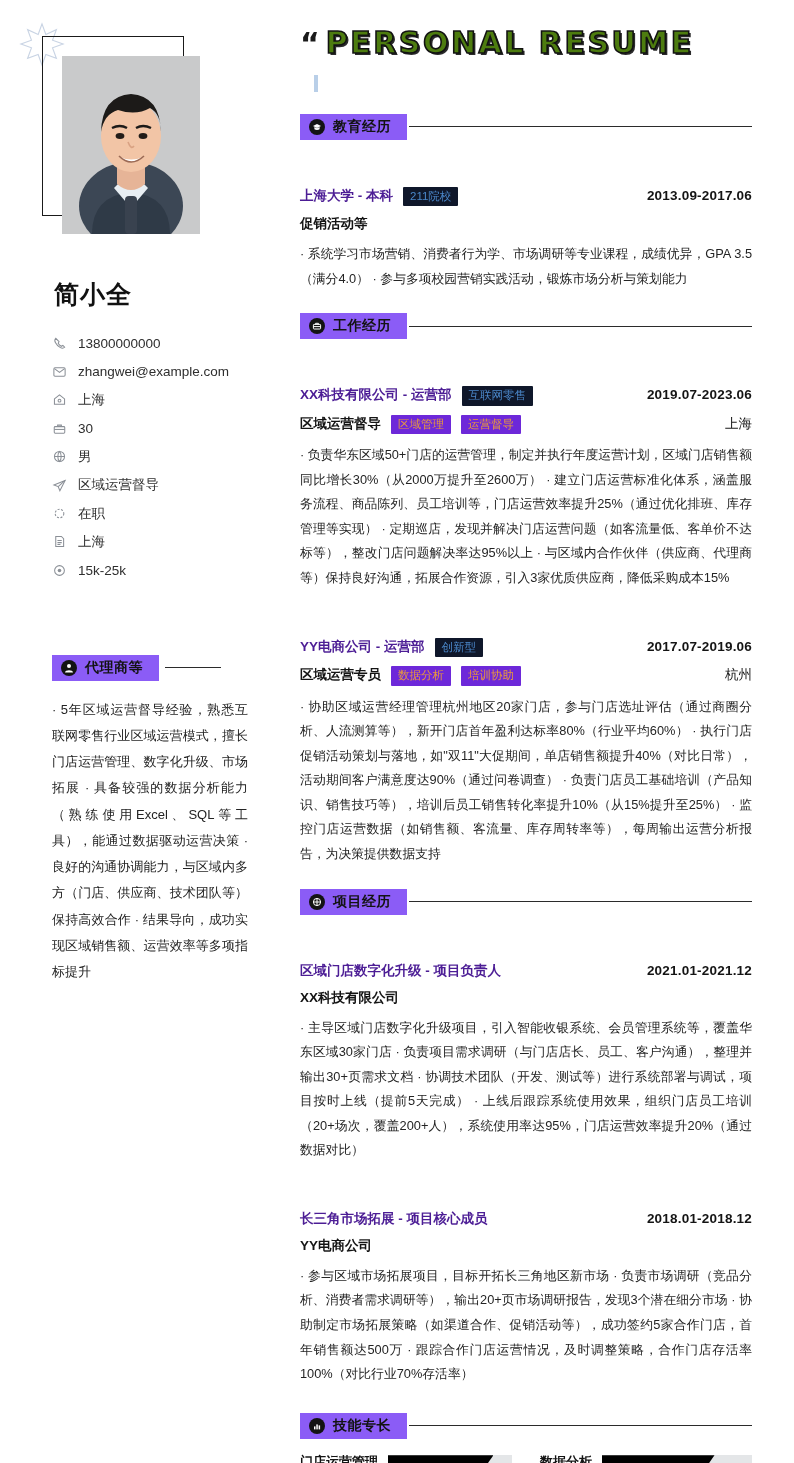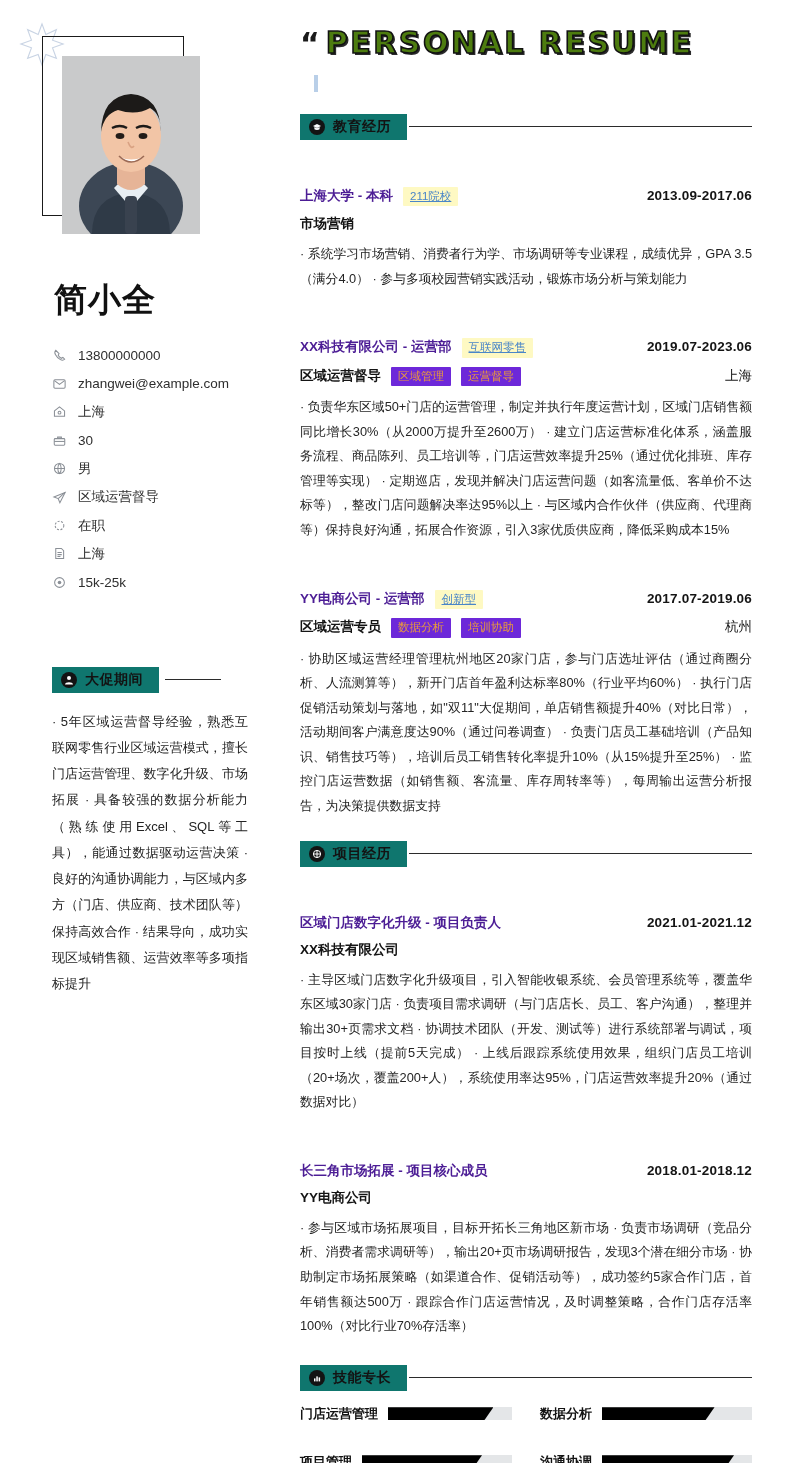--- a/index.html
+++ b/index.html
@@ -29,40 +29,40 @@
   }
   .photo {
     position: absolute; left: 8px; top: 8px;
     width: 138px; height: 178px;
     background: #c9cacb;
     overflow: hidden;
   }
   .photo svg { display: block; width: 100%; height: 100%; }
 
   .person-name {
-    font-size: 33px; font-weight: 700; letter-spacing: 1px;
+    font-size: 25px; font-weight: 700; letter-spacing: 1px;
     margin: 30px 0 0 20px; color: #111;
   }
 
   .contact-list { margin: 18px 0 0 18px; }
   .contact-item {
     display: flex; align-items: center; gap: 11px;
     height: 28.4px; font-size: 13.5px; color: #2e2e2e;
   }
   .contact-item .ci {
     width: 15px; height: 15px; flex: 0 0 15px;
     display: flex; align-items: center; justify-content: center;
     color: #8a8f96;
   }
   .contact-item .ci svg { width: 15px; height: 15px; display: block; }
 
   
   .badge {
     display: inline-flex; align-items: center; gap: 8px;
-    background: #0f766e; height: 26px; padding: 0 16px 0 9px;
+    background: #8b5cf6; height: 26px; padding: 0 16px 0 9px;
     position: relative;
   }
   .badge .dot {
     width: 16px; height: 16px; border-radius: 50%;
     background: #131313; color: #fff;
     display: flex; align-items: center; justify-content: center;
     flex: 0 0 16px;
   }
   .badge .dot svg { width: 10px; height: 10px; display: block; }
   .badge .btxt { font-size: 14px; font-weight: 700; color: #131313; letter-spacing: .5px; }
@@ -100,21 +100,21 @@
   .org { font-size: 13.5px; font-weight: 700; color: #4c1d95; }
   .date { margin-left: auto; font-size: 13.5px; font-weight: 700; color: #141414; letter-spacing: .2px; margin-top: 33px; }
   .loc { margin-left: auto; font-size: 13.5px; color: #141414; }
   .row-2 { display: flex; align-items: baseline; margin-top: 9px; }
   .role { font-size: 13.5px; font-weight: 700; color: #141414; }
   .major { font-size: 13.5px; font-weight: 700; color: #141414; margin-top: 9px; }
   .tag {
     display: inline-block; font-size: 11.5px; padding: 2px 7px; margin-left: 10px;
     line-height: 1.35; border-radius: 1px; white-space: nowrap;
   }
-  .tag-blue { background: #fef9c3; color: #4a86c8; text-decoration: underline; }
+  .tag-blue { background: #0f172a; color: #4a86c8; }
   .tag-orange { background: #6d28d9; color: #e99a3c; }
   .desc {
     margin-top: 9px; font-size: 12.8px; line-height: 1.92;
     color: #242424; text-align: justify;
   }
 
   
   .skill-grid { display: grid; grid-template-columns: 1fr 1fr; gap: 30px 28px; margin-top: 14px; }
   .skill { display: flex; align-items: center; gap: 10px; }
   .skill-name { font-size: 13px; font-weight: 700; color: #141414; white-space: nowrap; }
@@ -256,21 +256,21 @@
     </div>
 
     <div class="sum-head">
       <div class="badge">
         <span class="dot">
           <svg viewBox="0 0 10 10" fill="currentColor">
               <circle cx="5" cy="3.1" r="2"></circle>
               <path d="M1 9.4 C1 6.6 9 6.6 9 9.4 Z"></path>
             </svg>
         </span>
-        <span class="btxt">大促期间</span>
+        <span class="btxt">代理商等</span>
       </div>
       <span class="rule"></span>
     </div>
     <p class="summary-text">· 5年区域运营督导经验，熟悉互联网零售行业区域运营模式，擅长门店运营管理、数字化升级、市场拓展 · 具备较强的数据分析能力（熟练使用Excel、SQL等工具），能通过数据驱动运营决策 · 良好的沟通协调能力，与区域内多方（门店、供应商、技术团队等）保持高效合作 · 结果导向，成功实现区域销售额、运营效率等多项指标提升</p>
   </aside>
 
   <main class="main">
 
     <div class="title-row">
       <span class="quote">“</span>
@@ -291,24 +291,37 @@
         <span class="btxt">教育经历</span>
       </div>
       <span class="rule"></span>
     </div>
     <div class="entry">
       <div class="row-1">
         <span class="org">上海大学 - 本科</span>
         <span class="tag tag-blue">211院校</span>
         <span class="date">2013.09-2017.06</span>
       </div>
-      <div class="major">市场营销</div>
+      <div class="major">促销活动等</div>
       <p class="desc">· 系统学习市场营销、消费者行为学、市场调研等专业课程，成绩优异，GPA 3.5（满分4.0） · 参与多项校园营销实践活动，锻炼市场分析与策划能力</p>
     </div>
 
+    <div class="sec-head">
+      <div class="badge">
+        <span class="dot">
+          <svg viewBox="0 0 10 10" fill="none" stroke="currentColor" stroke-width="1">
+              <rect x="1.4" y="3.4" width="7.2" height="4.6" rx=".7"></rect>
+              <path d="M3.6 3.4 V2.3 H6.4 V3.4"></path>
+              <path d="M1.4 5.6 H8.6"></path>
+            </svg>
+        </span>
+        <span class="btxt">工作经历</span>
+      </div>
+      <span class="rule"></span>
+    </div>
 
     <div class="entry">
       <div class="row-1">
         <span class="org">XX科技有限公司 - 运营部</span>
         <span class="tag tag-blue">互联网零售</span>
         <span class="date">2019.07-2023.06</span>
       </div>
       <div class="row-2">
         <span class="role">区域运营督导</span>
         <span class="tag tag-orange">区域管理</span>

